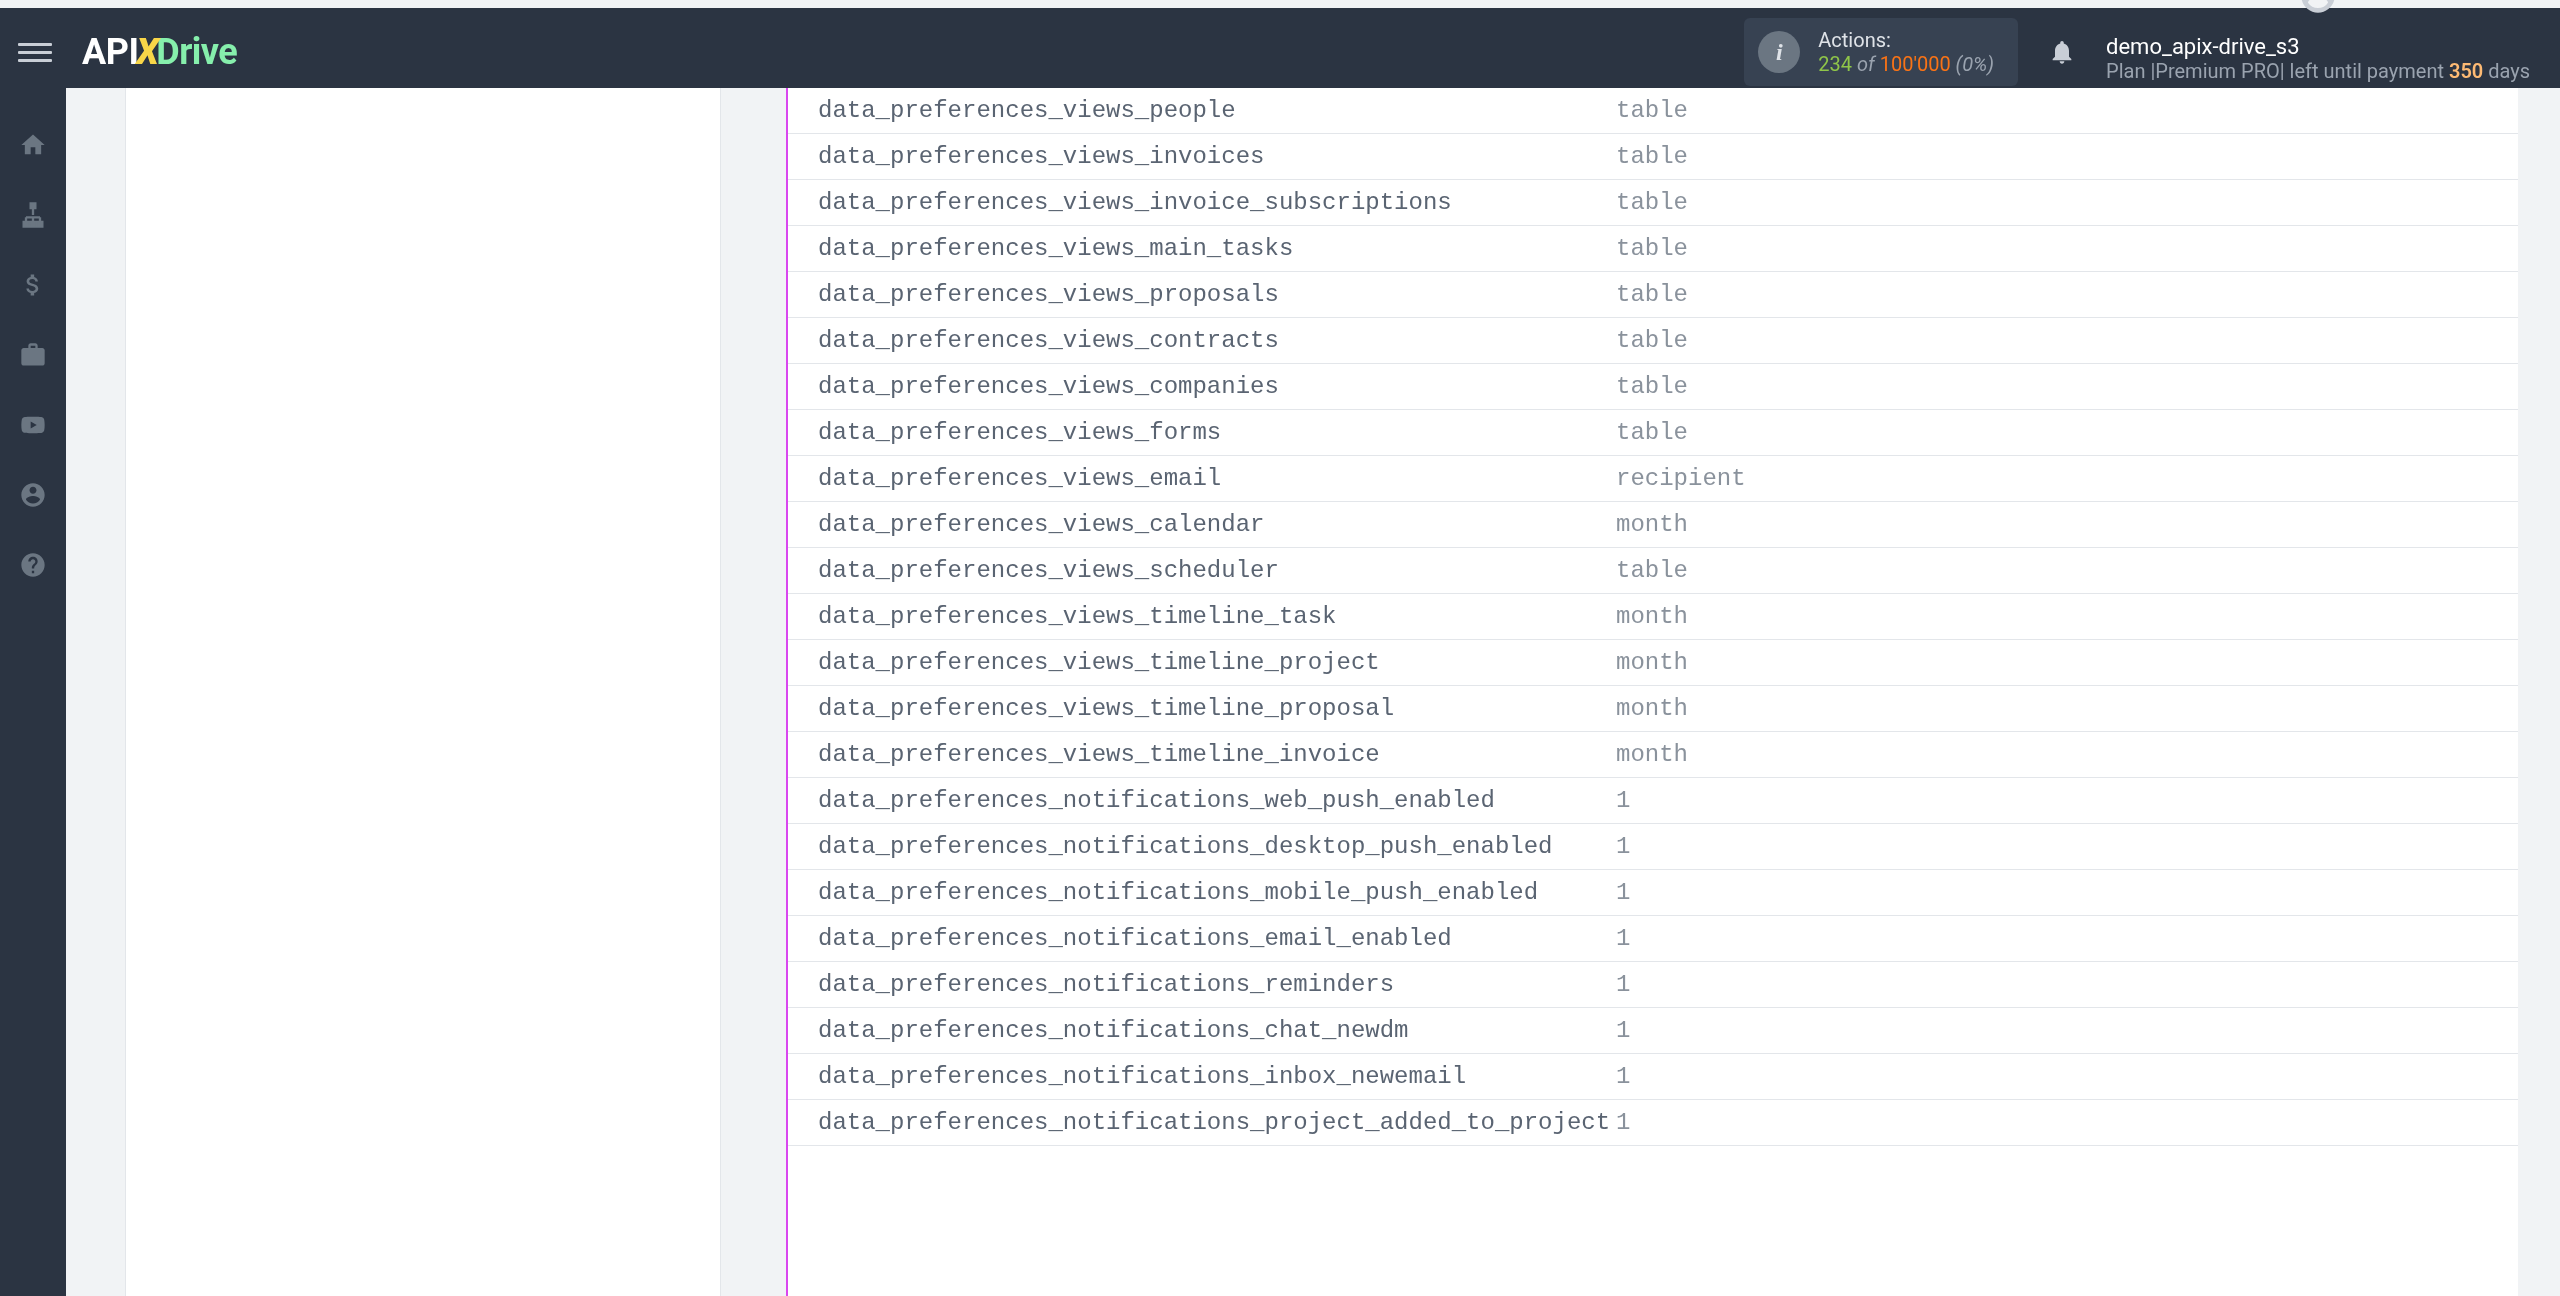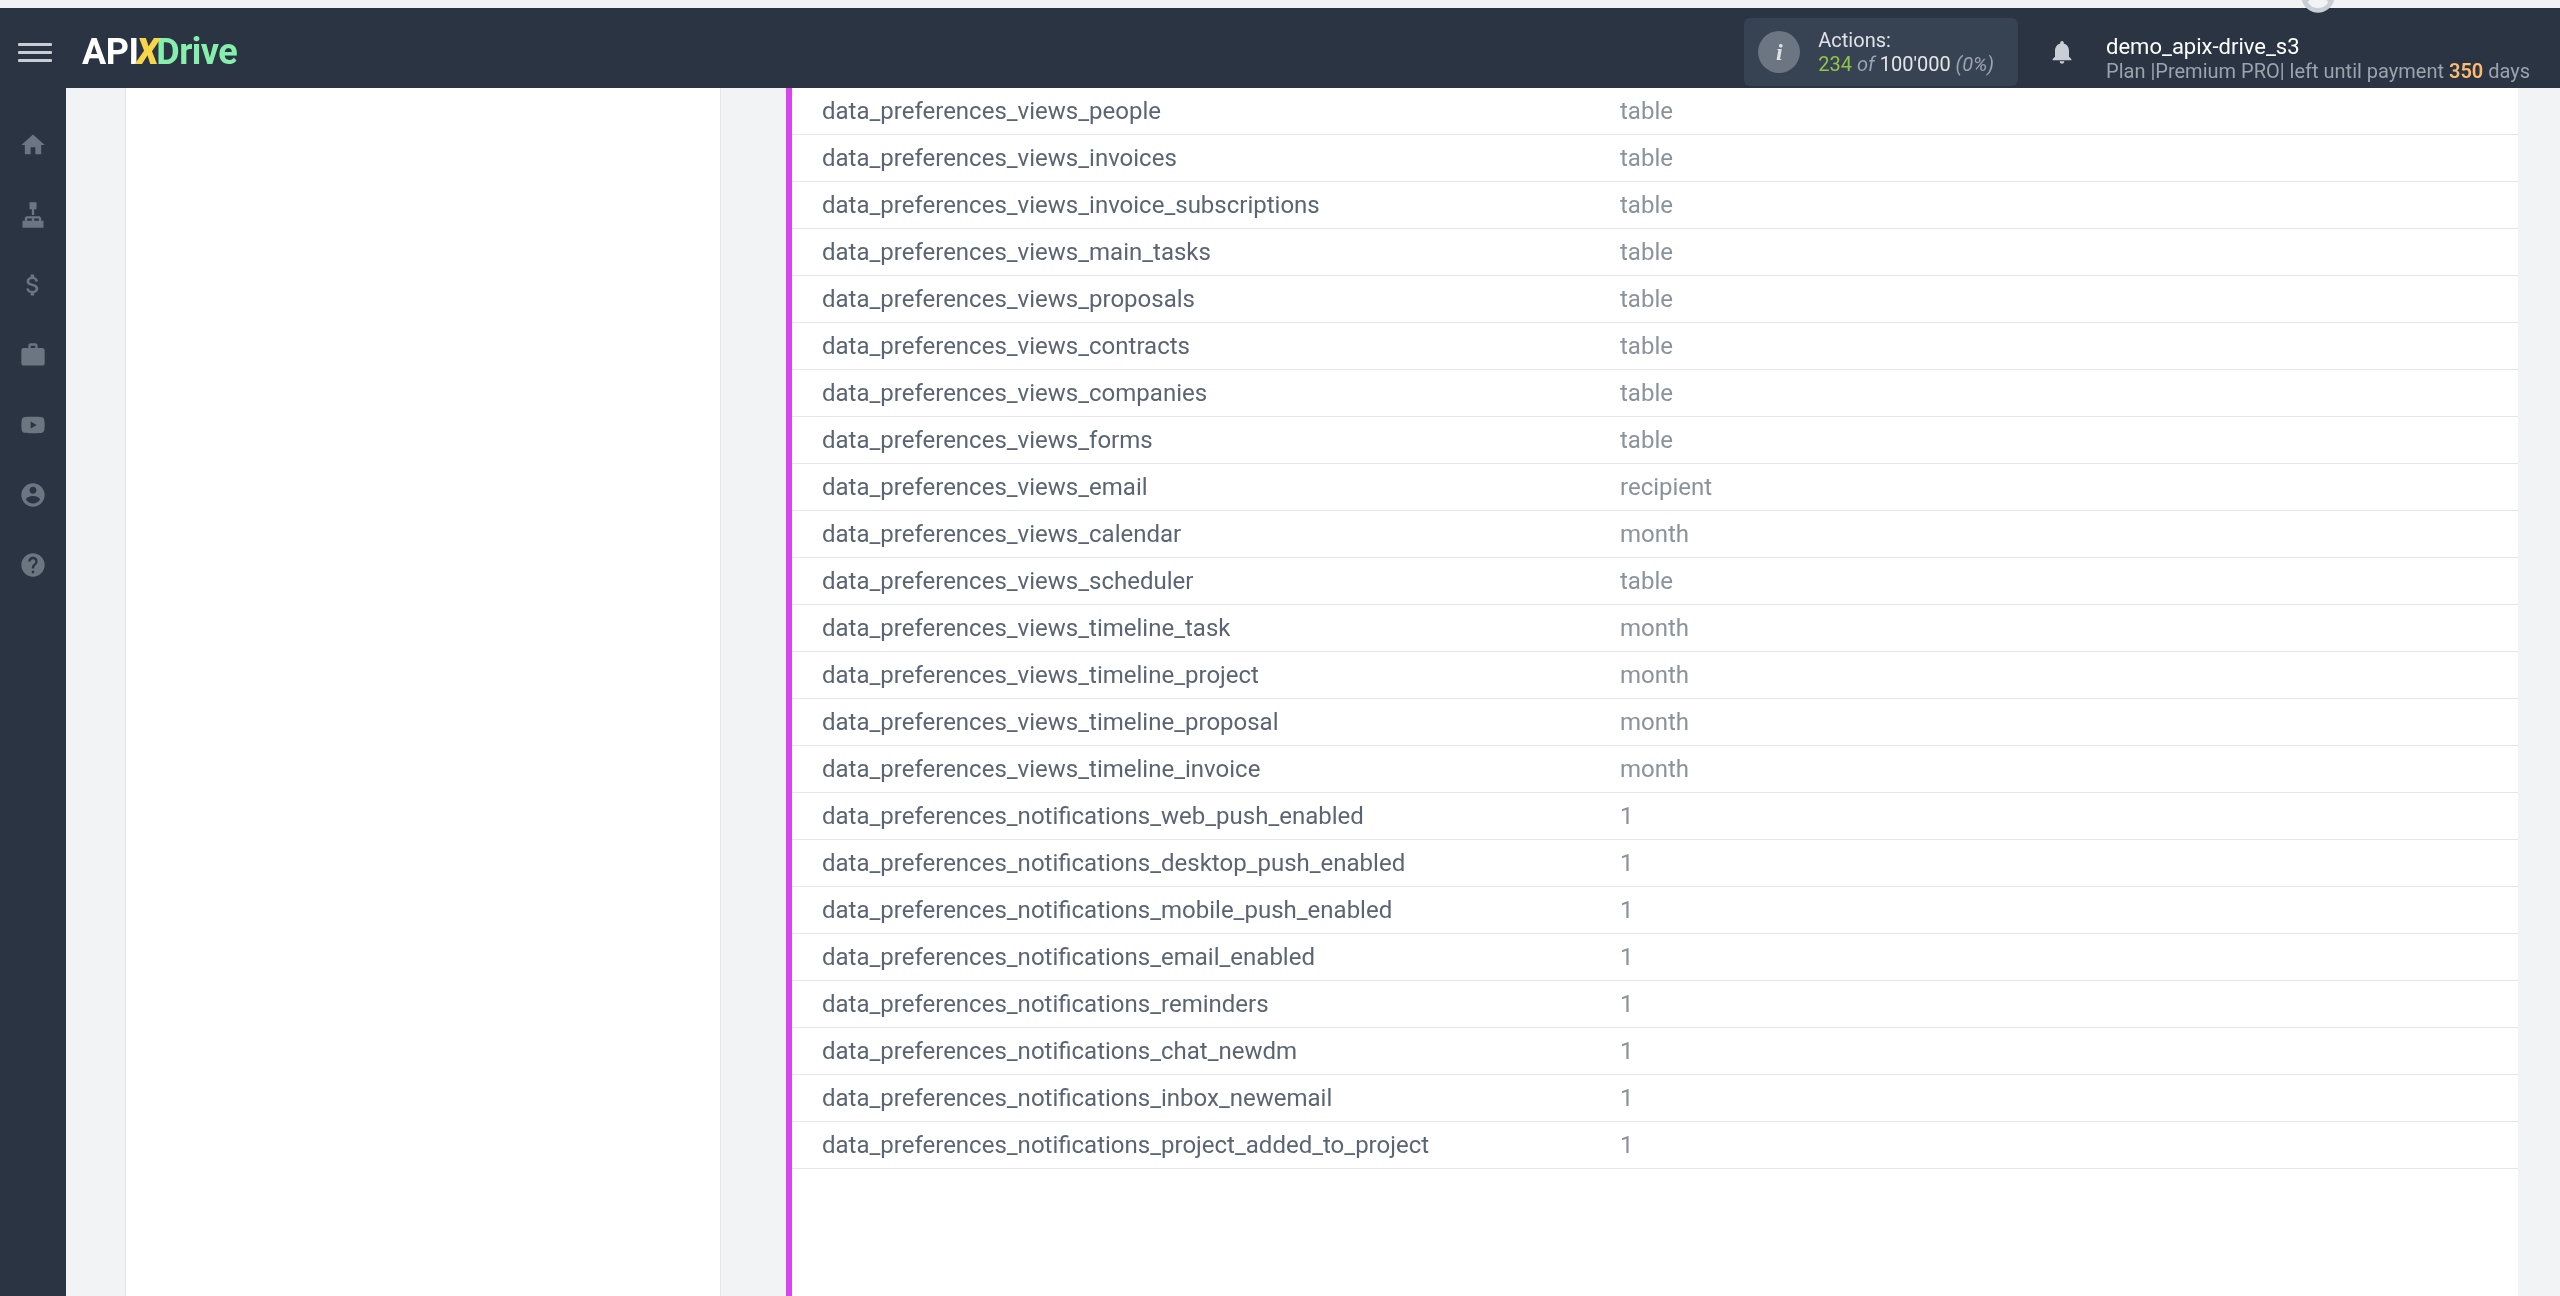--- a/index.html
+++ b/index.html
@@ -53,21 +53,21 @@
   width: 42px; height: 42px; border-radius: 50%;
   background: #6b7682;
   display: flex; align-items: center; justify-content: center;
   color: #dfe3e8; font-size: 24px; font-style: italic; font-weight: 900;
   font-family: Georgia, serif;
 }
 .actions-text .line1 { font-size: 20px; color: #dfe3e8; }
 .actions-text .line2 { font-size: 20px; }
 .actions-text .count { color: #8fc549; }
 .actions-text .of { color: #9aa3af; font-style: italic; }
-.actions-text .total { color: #e5e5e5; }
+.actions-text .total { color: #f97316; }
 .actions-text .pct { color: #9aa3af; font-style: italic; }
 
 .bell-icon svg, .avatar-icon svg { fill: #c9ced6; }
 .bell-icon, .avatar-icon { display:flex; align-items:center; }
 
 .user-block { display: flex; align-items: center; gap: 18px; flex-direction: column; }
 .user-text .name { font-size: 22px; color: #fff; }
 .user-text .plan { font-size: 20px; color: #9aa3af; }
 .user-text .plan .num { color: #fdba74; font-weight: 600; }
 
@@ -107,22 +107,23 @@
   border-right: 1px solid #e3e6ea;
   border-left: 1px solid #e3e6ea;
 }
 .right-panel {
   position: absolute;
   left: 720px;
   right: 42px;
   top: 0;
   bottom: 0;
   background: #fff;
-  border-left: 6px solid #d946ef;
+  border-left: 2px solid #d946ef;
   overflow: hidden;
+  font-family: Liberation Mono, monospace;
 }
 .data-table { width: 100%; border-collapse: collapse; table-layout: fixed; }
 .data-table tr { border-bottom: 1px solid #e3e6ea; }
 .data-table td {
   font-size: 24px;
   color: #5a6472;
   padding: 9px 0;
   white-space: nowrap;
   overflow: hidden;
   text-overflow: ellipsis;

